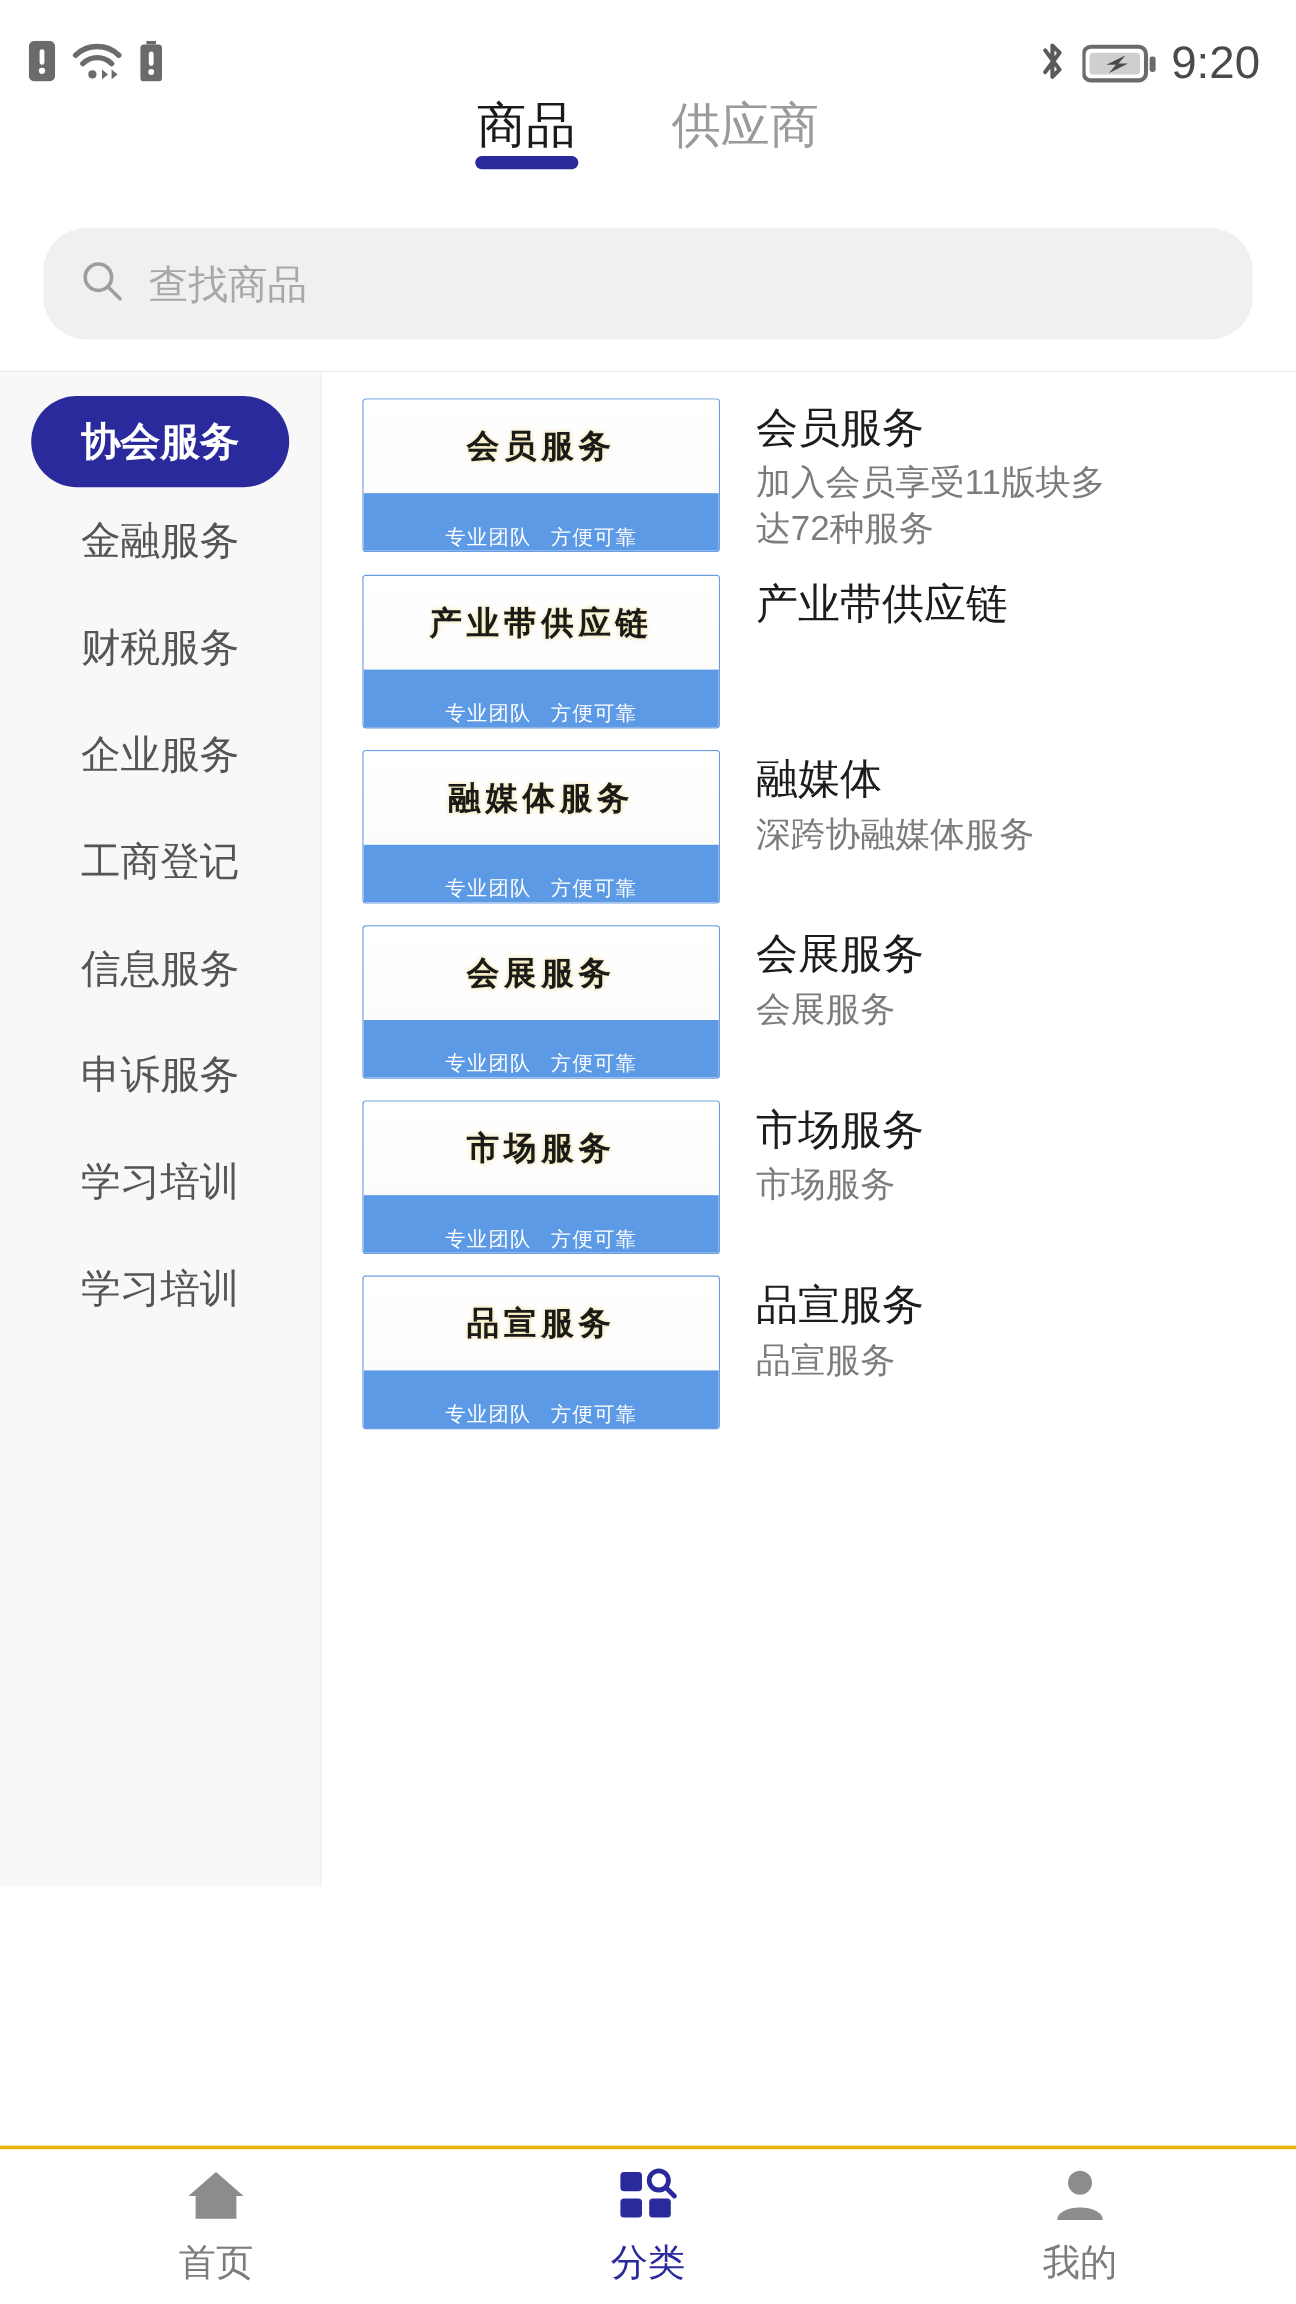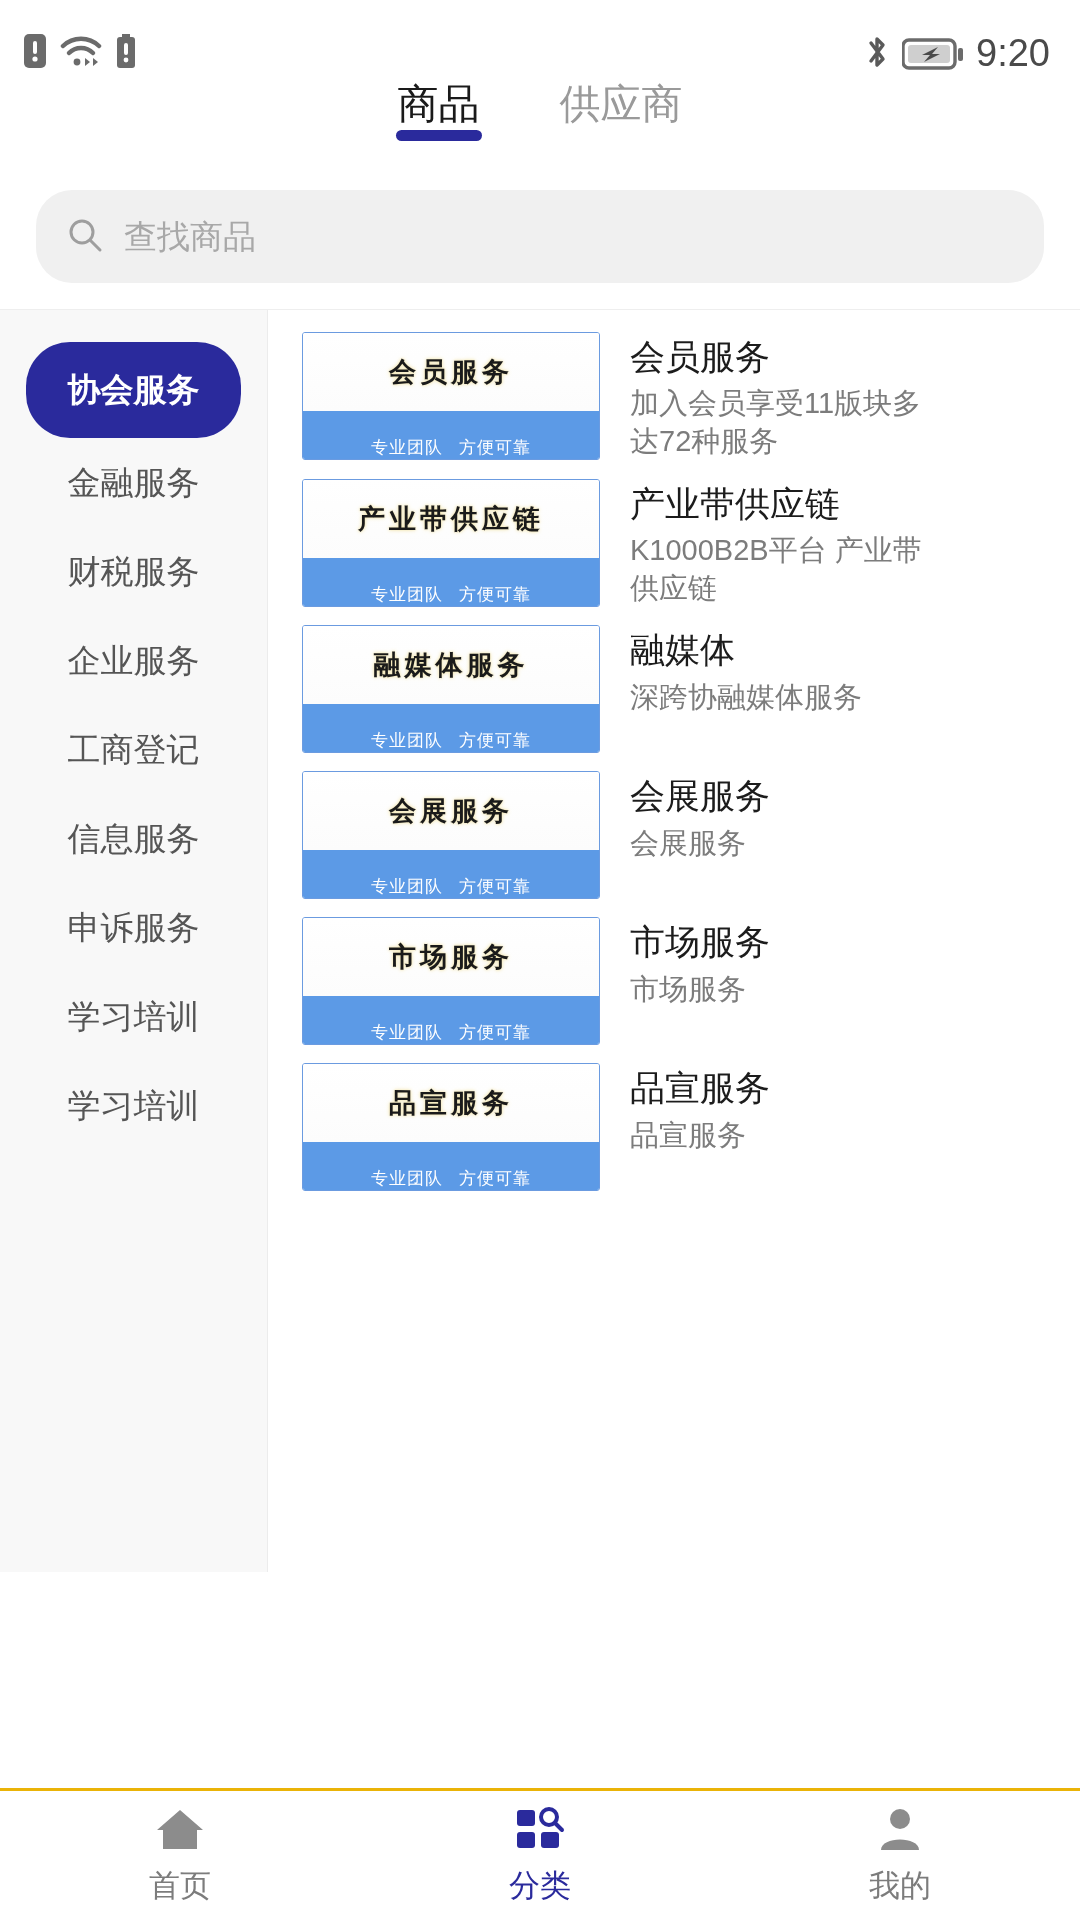--- a/index.html
+++ b/index.html
@@ -101,22 +101,22 @@
     align-items: center;
     justify-content: center;
     font-size: 33px;
     color: #555555;
     margin-bottom: 1px;
   }
   .side-item.active {
     color: #ffffff;
     background: var(--accent, #2a2a9c);
     border-radius: 44px;
-    margin: 12px 26px 1px 26px;
-    height: 96px;
+    margin: 0 26px 1px 26px;
+    height: 76px;
     font-weight: bold;
   }
 
   
   .list {
     flex: 1;
     background: #ffffff;
     padding: 22px 0 0 0;
     overflow: hidden;
   }
@@ -329,21 +329,20 @@
         <div class="thumb-top">
           <span class="thumb-title">产业带供应链</span>
         </div>
         <div class="thumb-bot">
           <span>专业团队</span>
           <span>方便可靠</span>
         </div>
       </div>
       <div class="pinfo">
         <div class="pname">产业带供应链</div>
-        <div class="pdesc">K1000B2B平台 产业带供应链</div>
       </div>
     </div>
 
     <div class="prod-row">
       <div class="thumb">
         <div class="thumb-top">
           <span class="thumb-title">融媒体服务</span>
         </div>
         <div class="thumb-bot">
           <span>专业团队</span>

